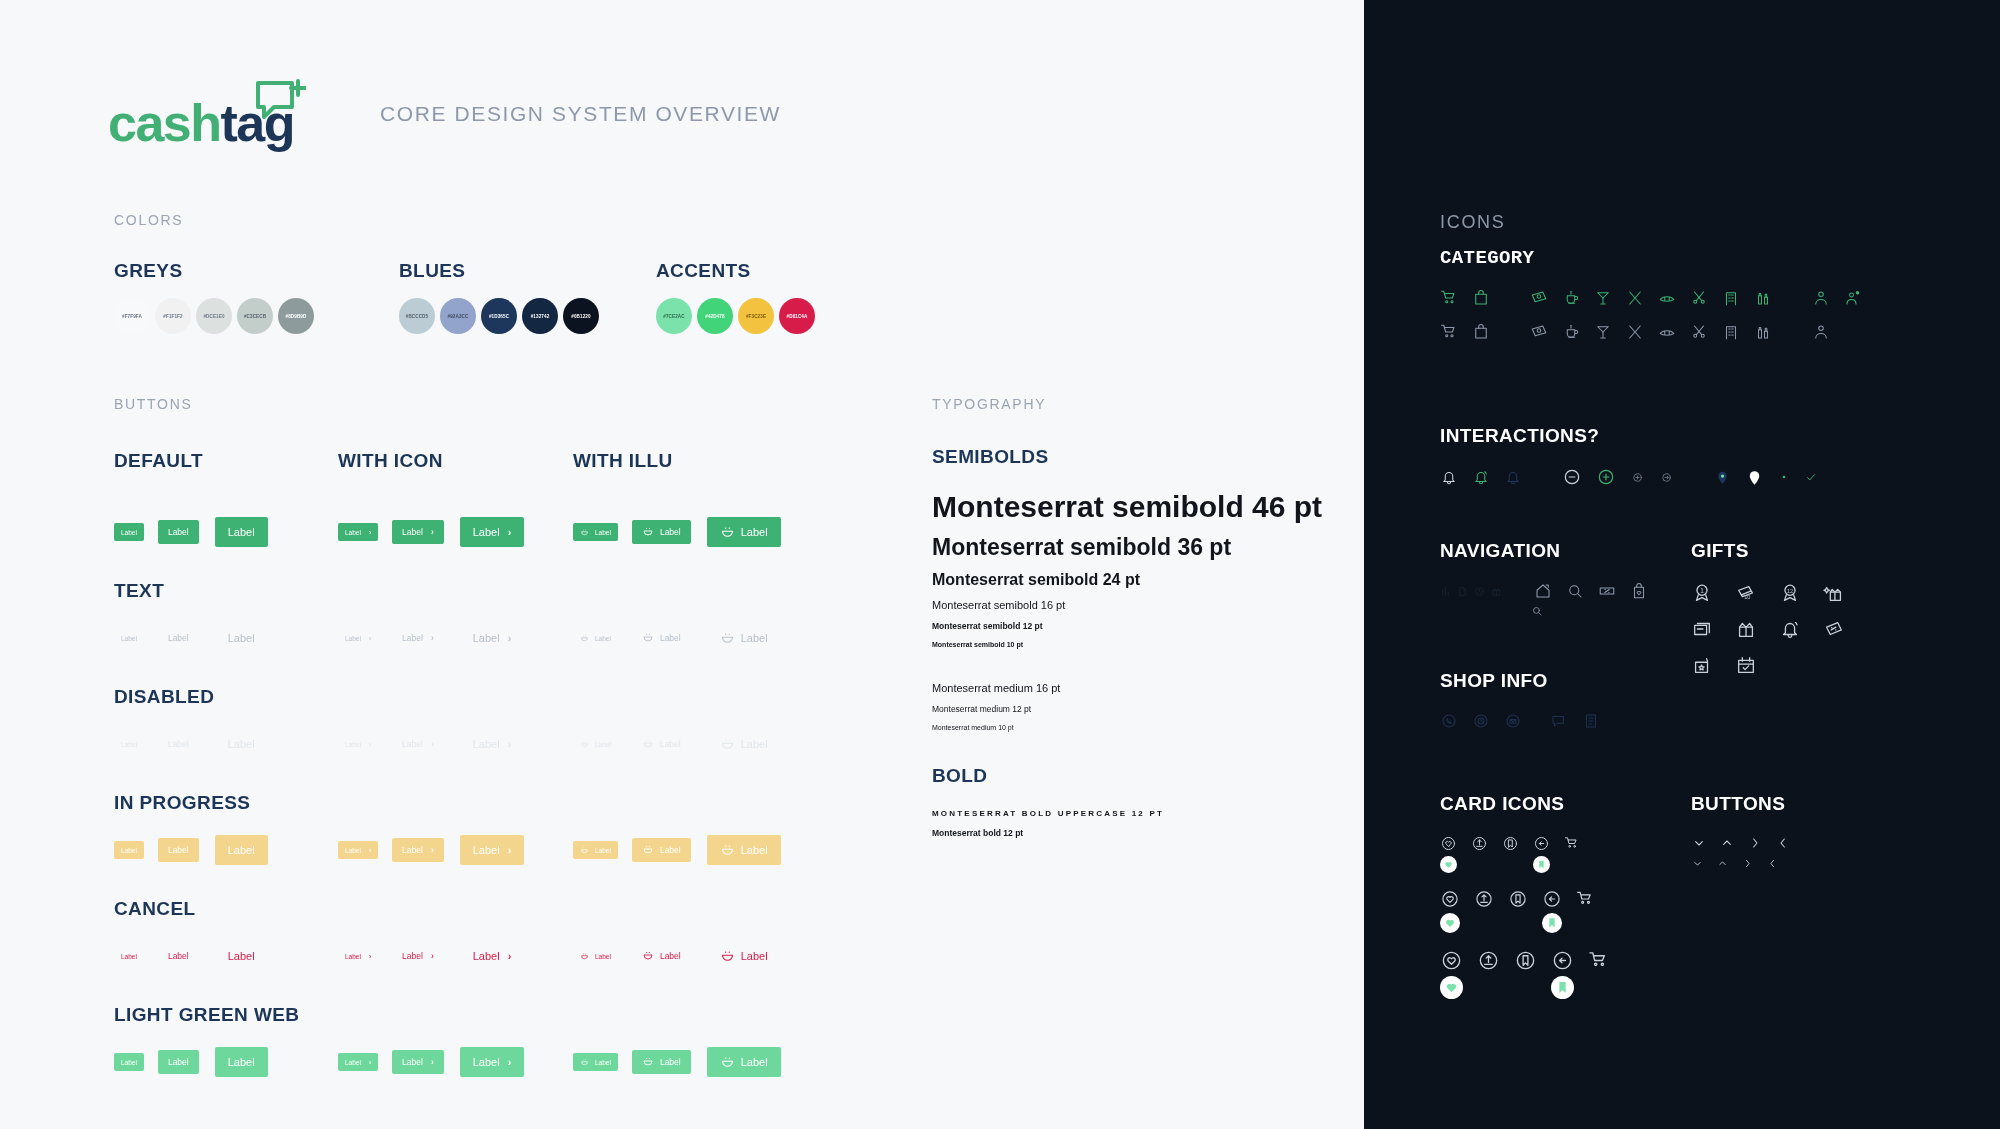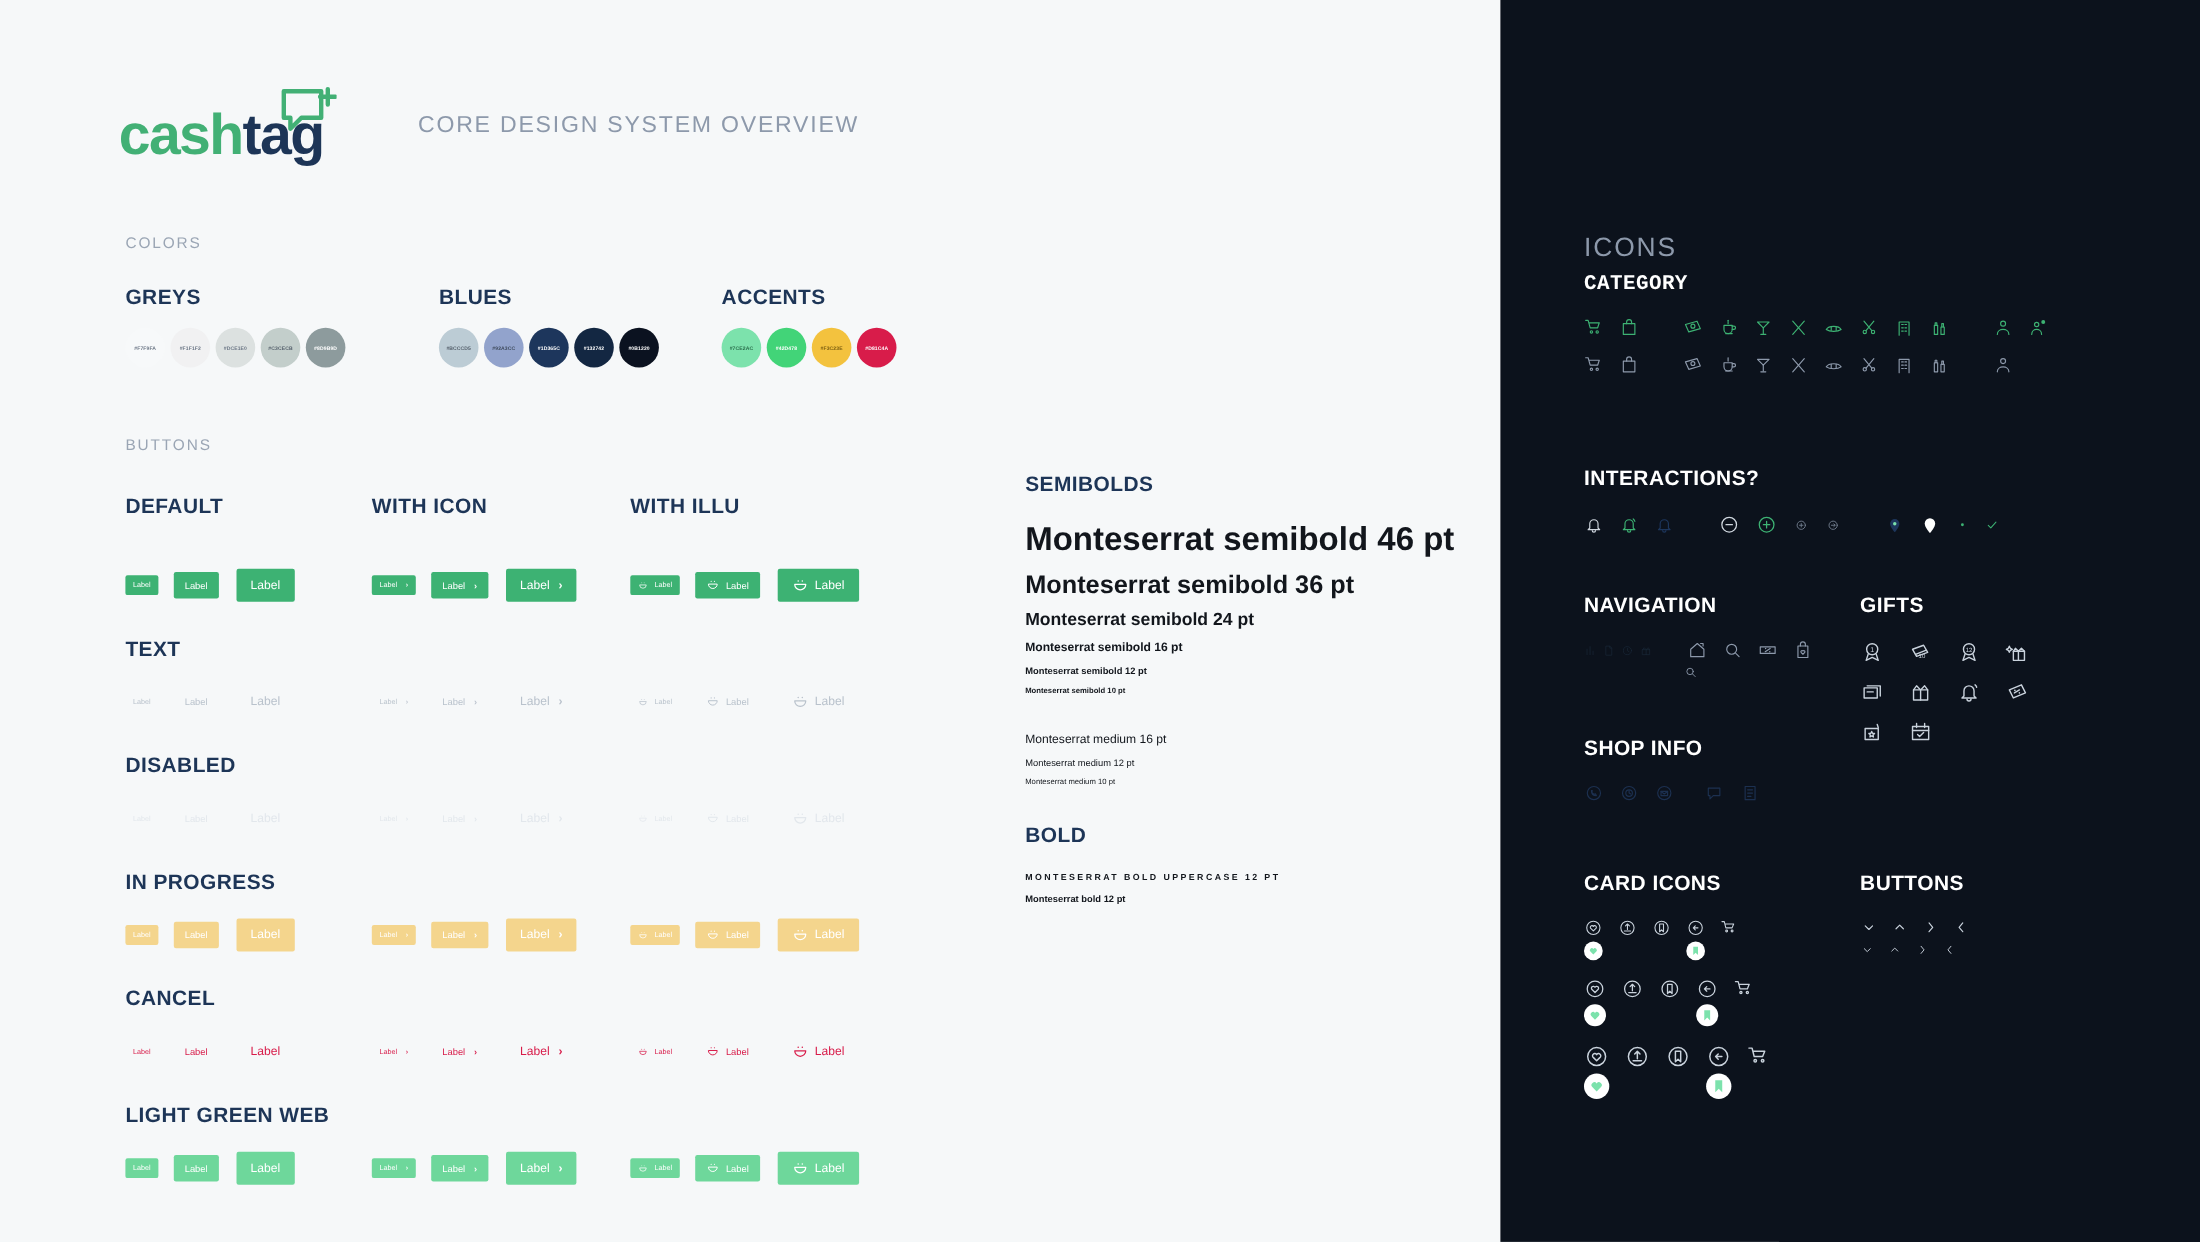--- a/index.html
+++ b/index.html
@@ -86,21 +86,21 @@
   
   #typography-section { position: absolute; left: 932px; top: 396px; width: 420px; }
   .ty-group { margin-top: 34px; }
   .ty-title { font-size: 19px; margin-bottom: 22px; }
   .ty-sample { color: #12161c; margin-bottom: 10px; font-weight: 600; }
 
   
   .dark-area {
     width: 636px; height: 1129px; background: #0c121c; position: relative;
   }
-  .dark-label { font-size: 24px; color: #8d99ab; letter-spacing: 1.7px; }
+  .dark-label { font-size: 18px; color: #8d99ab; letter-spacing: 1.7px; }
   .dk-h { color: #ffffff; font-weight: bold; font-size: 19px; letter-spacing: 0.4px; }
   #icons-title { position: absolute; left: 76px; top: 212px; }
   .ic-block { position: absolute; }
   .ic-rows { margin-top: 20px; }
   .ic-row { display: flex; align-items: center; }
   .ic { margin-right: 14px; display: inline-flex; align-items: center; justify-content: center; }
   .gap-sm { width: 14px; }
   .gap-md { width: 26px; }
 
   
@@ -546,27 +546,28 @@
                     <span>Label</span>
                   </div>
                 </div>
               </div>
             </div>
           </div>
       </div>
     </div>
 
     <div id="typography-section">
+      <div class="section-label">TYPOGRAPHY</div>
       <div id="ty-groups">
           <div class="ty-group">
             <div class="ty-title h-navy">SEMIBOLDS</div>
             <div class="ty-sample" style="font-size: 30px; font-weight: 600; letter-spacing: 0px;">Monteserrat semibold 46 pt</div>
             <div class="ty-sample" style="font-size: 23px; font-weight: 600; letter-spacing: 0px;">Monteserrat semibold 36 pt</div>
             <div class="ty-sample" style="font-size: 16px; font-weight: 600; letter-spacing: 0px;">Monteserrat semibold 24 pt</div>
-            <div class="ty-sample" style="font-size: 11px; font-weight: 700; letter-spacing: 0px;">Monteserrat semibold 16 pt</div>
+            <div class="ty-sample" style="font-size: 11px; font-weight: 400; letter-spacing: 0px;">Monteserrat semibold 16 pt</div>
             <div class="ty-sample" style="font-size: 8.5px; font-weight: 600; letter-spacing: 0px;">Monteserrat semibold 12 pt</div>
             <div class="ty-sample" style="font-size: 7px; font-weight: 600; letter-spacing: 0px;">Monteserrat semibold 10 pt</div>
           </div>
           <div class="ty-group">
             <div class="ty-sample" style="font-size: 11px; font-weight: 500; letter-spacing: 0px;">Monteserrat medium 16 pt</div>
             <div class="ty-sample" style="font-size: 8.5px; font-weight: 500; letter-spacing: 0px;">Monteserrat medium 12 pt</div>
             <div class="ty-sample" style="font-size: 7px; font-weight: 500; letter-spacing: 0px;">Monteserrat medium 10 pt</div>
           </div>
           <div class="ty-group">
             <div class="ty-title h-navy">BOLD</div>

